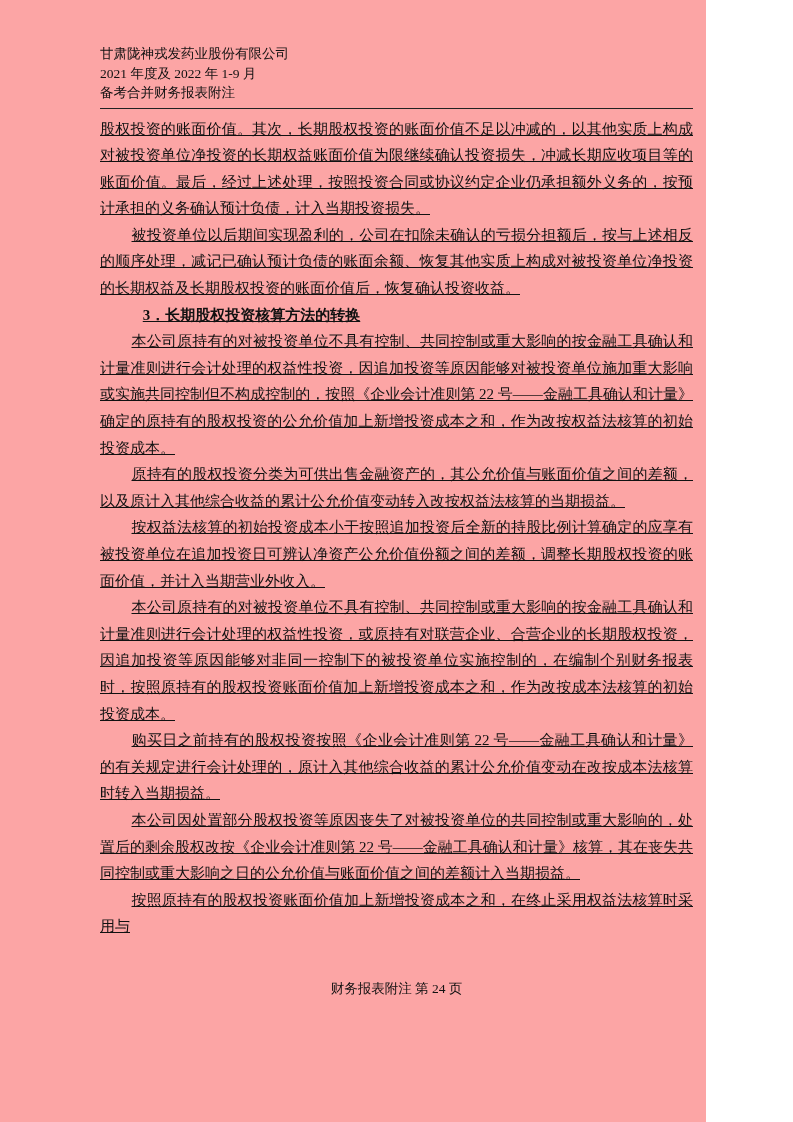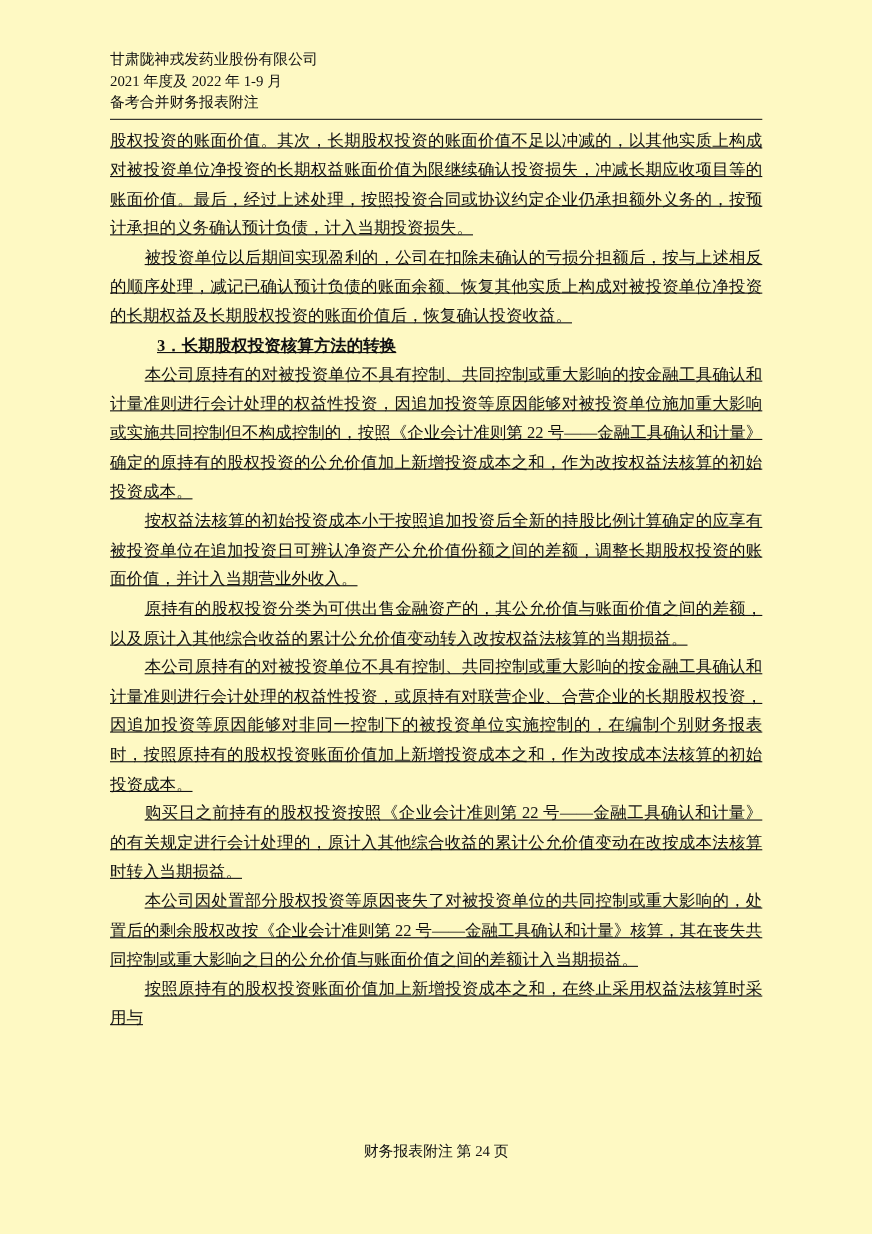--- a/index.html
+++ b/index.html
@@ -1,21 +1,21 @@
 <!DOCTYPE html>
 <html><head>
 <meta charset="utf-8">
 <style>
   * { margin: 0; padding: 0; box-sizing: border-box; }
   html, body { background: #ffffff; }
   .page {
     position: relative;
-    width: 793px;
+    width: 706px;
     height: 1122px;
-    background: #fef9c3;
+    background: #fca5a5;
     font-family: "Liberation Serif", "DejaVu Serif", serif;
     color: #111111;
     overflow: hidden;
   }
   .content {
     position: absolute;
     left: 100px;
     top: 44px;
     width: 593px;
   }
@@ -32,21 +32,21 @@
     text-align: justify;
     text-decoration: underline;
   }
   .doc-body p { text-indent: 2.1em; }
   .doc-body p.no-indent { text-indent: 0; }
   .doc-body p.section-heading { font-weight: bold; text-indent: 2.85em; }
   .doc-body p.subsection-heading { text-indent: 0.75em; }
   .page-footer {
     position: absolute;
     left: 0;
-    top: 1038px;
+    top: 980px;
     width: 793px;
     text-align: center;
     font-size: 13.5px;
     color: #111111;
   }
 </style>
 </head>
 <body>
 
 <div class="page">
@@ -56,22 +56,22 @@
       <div>甘肃陇神戎发药业股份有限公司</div>
       <div>2021 年度及 2022 年 1-9 月</div>
       <div>备考合并财务报表附注</div>
     </div>
 
     <div class="doc-body">
       <p class="no-indent">股权投资的账面价值。其次，长期股权投资的账面价值不足以冲减的，以其他实质上构成对被投资单位净投资的长期权益账面价值为限继续确认投资损失，冲减长期应收项目等的账面价值。最后，经过上述处理，按照投资合同或协议约定企业仍承担额外义务的，按预计承担的义务确认预计负债，计入当期投资损失。</p>
       <p>被投资单位以后期间实现盈利的，公司在扣除未确认的亏损分担额后，按与上述相反的顺序处理，减记已确认预计负债的账面余额、恢复其他实质上构成对被投资单位净投资的长期权益及长期股权投资的账面价值后，恢复确认投资收益。</p>
       <p class="section-heading">3．长期股权投资核算方法的转换</p>
       <p>本公司原持有的对被投资单位不具有控制、共同控制或重大影响的按金融工具确认和计量准则进行会计处理的权益性投资，因追加投资等原因能够对被投资单位施加重大影响或实施共同控制但不构成控制的，按照《企业会计准则第 22 号——金融工具确认和计量》确定的原持有的股权投资的公允价值加上新增投资成本之和，作为改按权益法核算的初始投资成本。</p>
+      <p>原持有的股权投资分类为可供出售金融资产的，其公允价值与账面价值之间的差额，以及原计入其他综合收益的累计公允价值变动转入改按权益法核算的当期损益。</p>
       <p>按权益法核算的初始投资成本小于按照追加投资后全新的持股比例计算确定的应享有被投资单位在追加投资日可辨认净资产公允价值份额之间的差额，调整长期股权投资的账面价值，并计入当期营业外收入。</p>
-      <p>原持有的股权投资分类为可供出售金融资产的，其公允价值与账面价值之间的差额，以及原计入其他综合收益的累计公允价值变动转入改按权益法核算的当期损益。</p>
       <p>本公司原持有的对被投资单位不具有控制、共同控制或重大影响的按金融工具确认和计量准则进行会计处理的权益性投资，或原持有对联营企业、合营企业的长期股权投资，因追加投资等原因能够对非同一控制下的被投资单位实施控制的，在编制个别财务报表时，按照原持有的股权投资账面价值加上新增投资成本之和，作为改按成本法核算的初始投资成本。</p>
       <p>购买日之前持有的股权投资按照《企业会计准则第 22 号——金融工具确认和计量》的有关规定进行会计处理的，原计入其他综合收益的累计公允价值变动在改按成本法核算时转入当期损益。</p>
       <p>本公司因处置部分股权投资等原因丧失了对被投资单位的共同控制或重大影响的，处置后的剩余股权改按《企业会计准则第 22 号——金融工具确认和计量》核算，其在丧失共同控制或重大影响之日的公允价值与账面价值之间的差额计入当期损益。</p>
       <p>按照原持有的股权投资账面价值加上新增投资成本之和，在终止采用权益法核算时采用与</p>
     </div>
 
   </div>
 
   <div class="page-footer">财务报表附注 第 24 页</div>
 </div>

